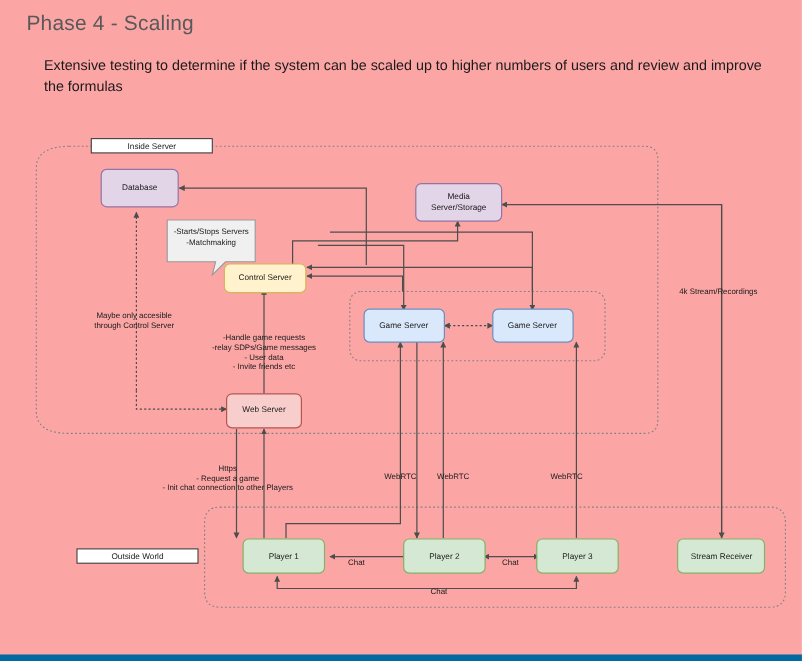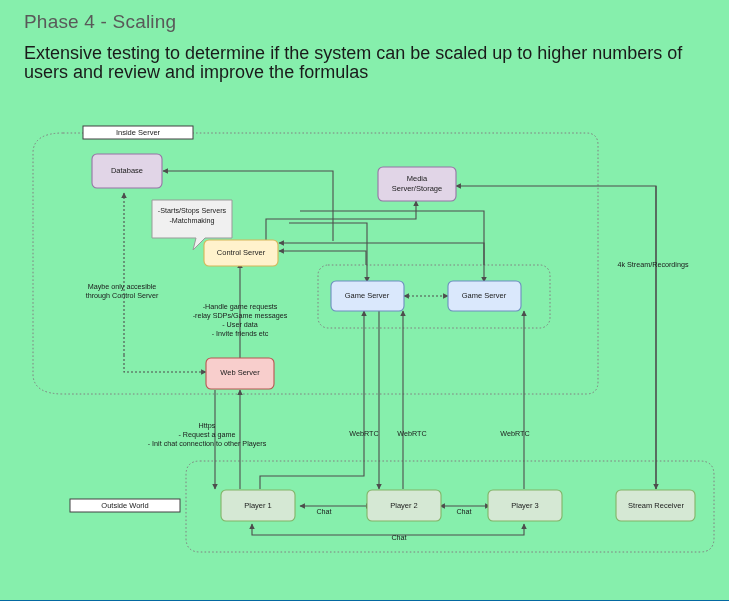--- a/index.html
+++ b/index.html
@@ -12,43 +12,43 @@
     height: 601px;
     position: relative;
     font-family: "Liberation Sans", sans-serif;
     color: #000000;
     overflow: hidden;
   }
   #page {
     position: relative;
     width: 729px;
     height: 601px;
-    background: #86efac;
+    background: #fca5a5;
     box-sizing: border-box;
-    border-bottom: 1px solid #0369a1;
+    border-bottom: 6px solid #0369a1;
   }
   .header {
     position: absolute;
     left: 24px;
     top: 10px;
     width: 690px;
   }
   .page-title {
     font-size: 19px;
     font-weight: normal;
     color: #595959;
     letter-spacing: 0.2px;
     margin: 0 0 10px 0;
     line-height: 24px;
   }
   .page-desc {
-    font-size: 18px;
+    font-size: 13px;
     color: #1a1a1a;
     line-height: 19px;
-    margin: 0;
+    margin: 16px;
     width: 665px;
   }
   svg.diagram {
     position: absolute;
     left: 0;
     top: 0;
     width: 729px;
     height: 601px;
   }
   text {

